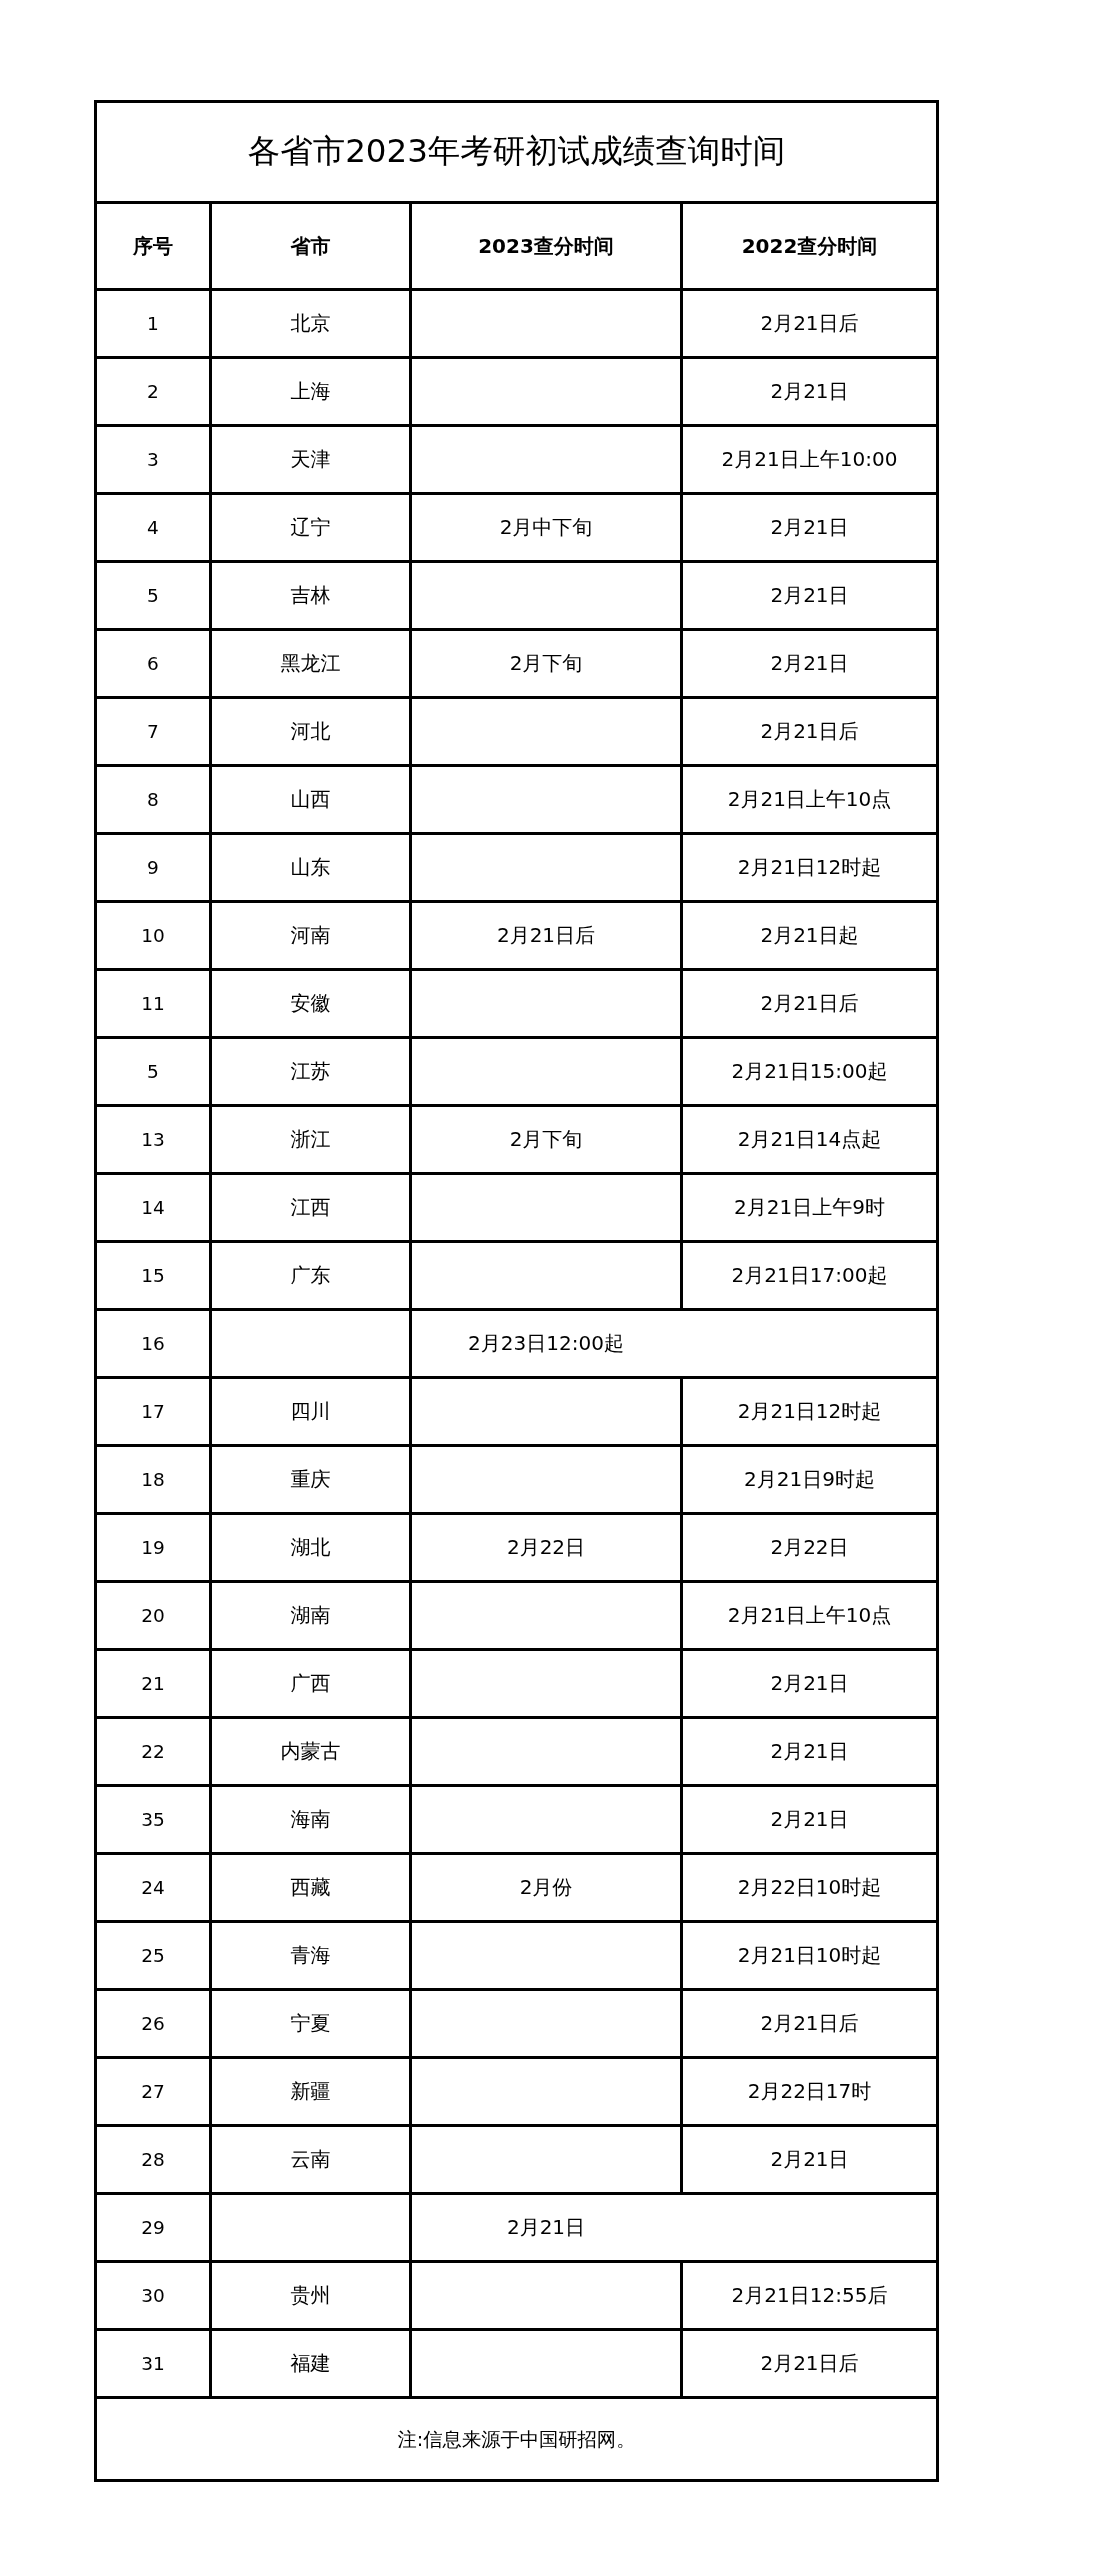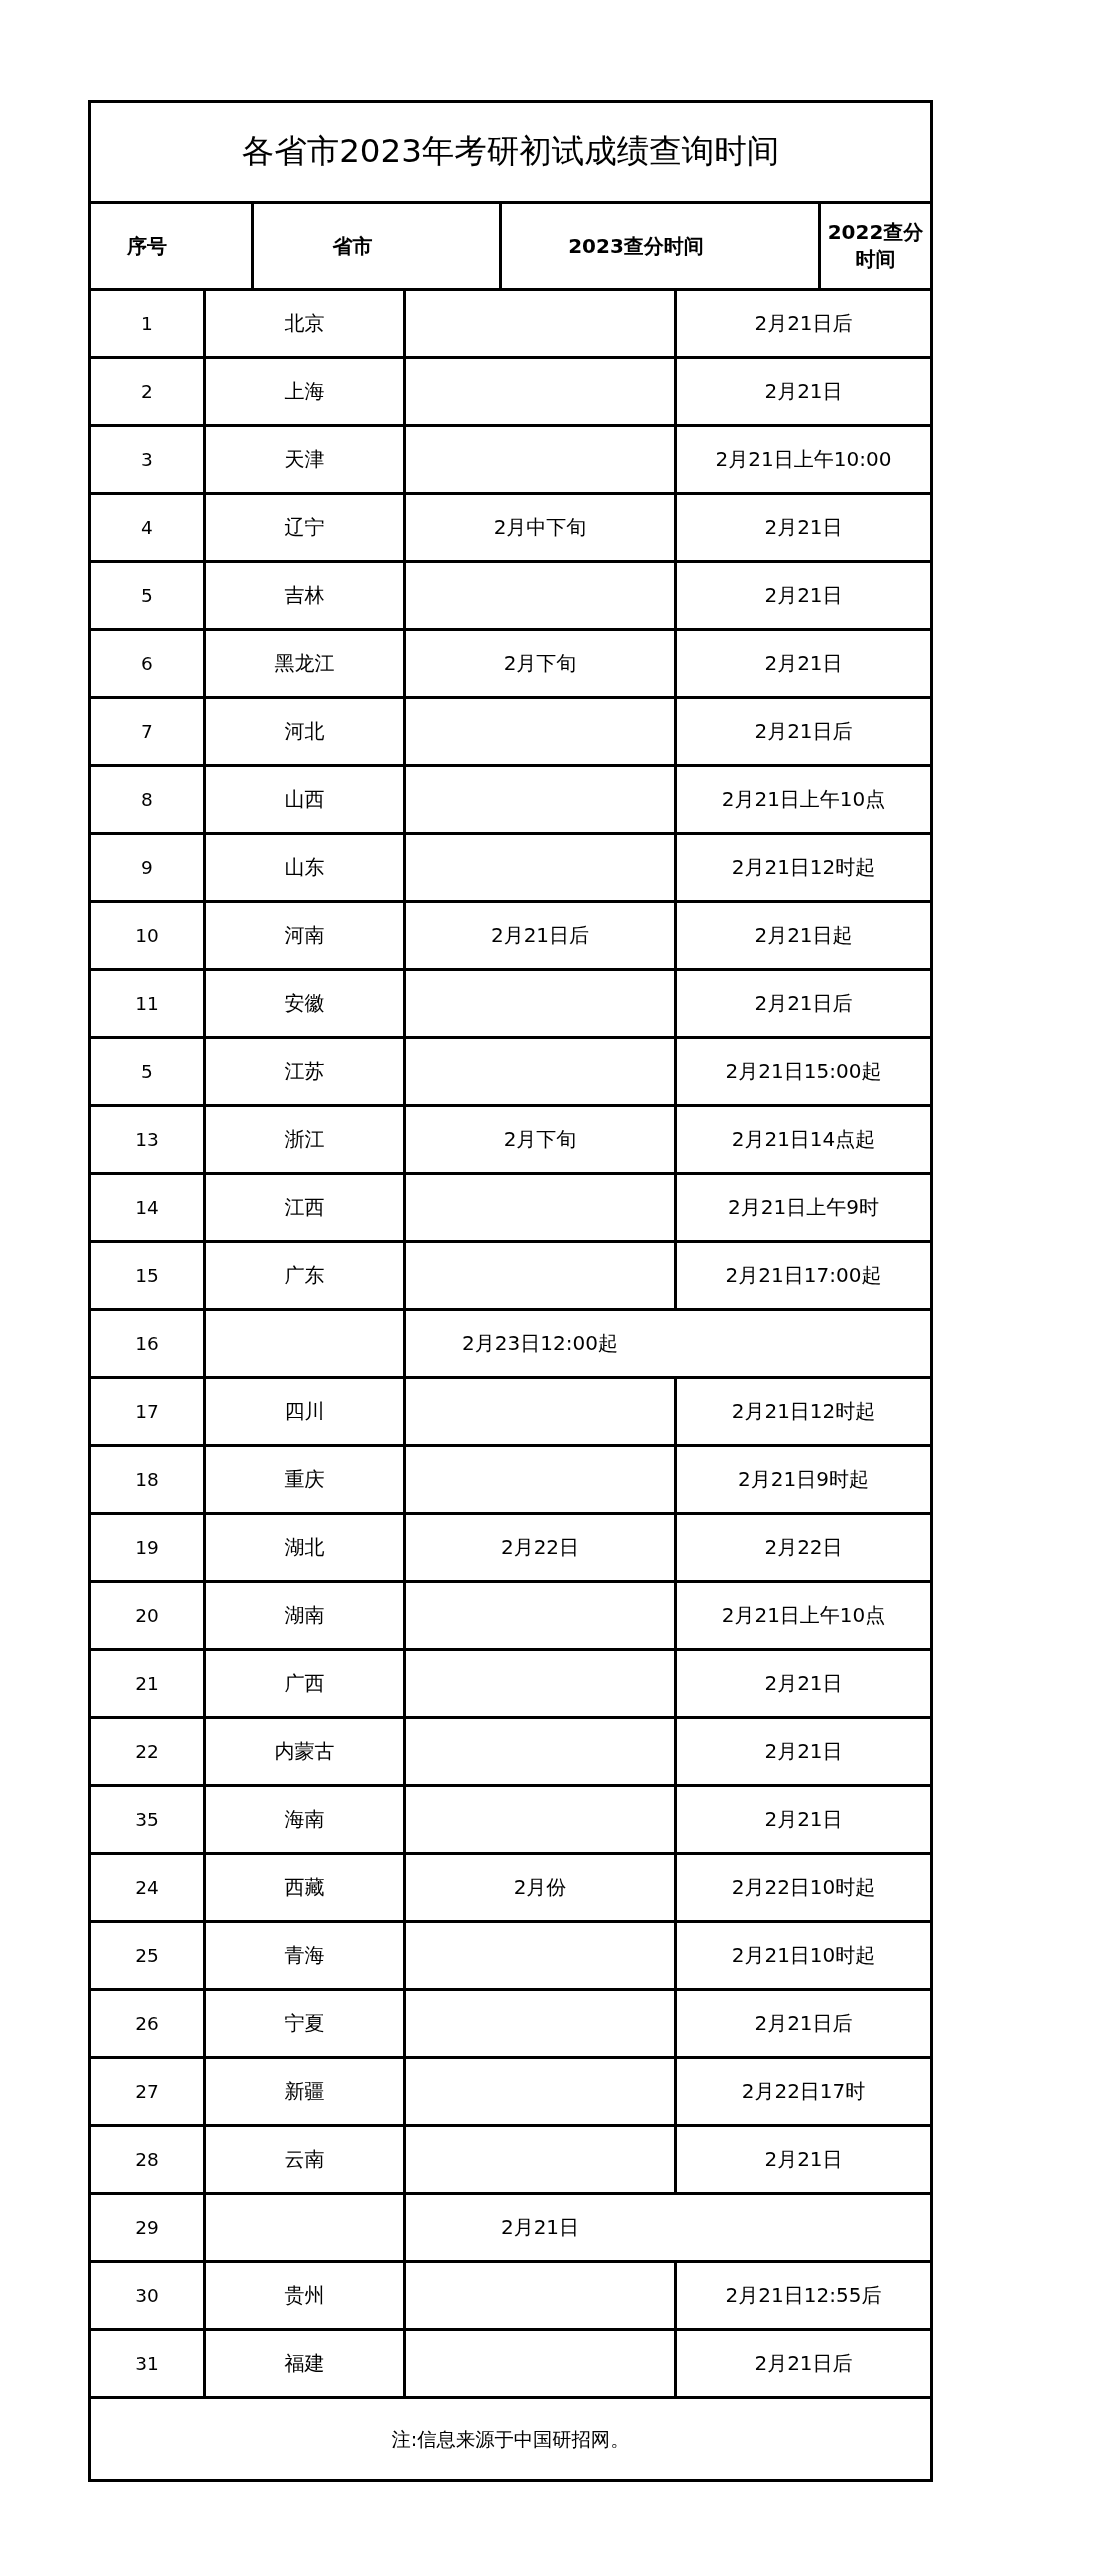--- a/index.html
+++ b/index.html
@@ -1,27 +1,27 @@
 <!DOCTYPE html>
 <html style="font-size:14px"><head>
 <meta charset="utf-8">
 <style>
   html, body { margin: 0; padding: 0; background: #ffffff; }
   body { width: 1103px; height: 2576px; position: relative; font-family: "DejaVu Sans", "Liberation Sans", sans-serif; color: #000; }
-  .table-wrap { position: absolute; left: 88px; top: 100px; width: 845px; }
+  .table-wrap { position: absolute; left: 94px; top: 100px; width: 845px; }
   .title-cell {
     height: 98px; border: 3.5px solid #000; border-bottom: none;
     display: flex; align-items: center; justify-content: center;
     font-size: 32.5px; letter-spacing: 0px;
   }
   .grid { border: 3.5px solid #000; border-bottom: none; }
   .row { display: grid; grid-template-columns: 112px 200px 271px 1fr; border-bottom: 3.5px solid #000; }
   .row > div { display: flex; align-items: center; justify-content: center; text-align: center; }
   .row > div + div { border-left: 3.5px solid #000; }
-  .header-row { height: 84px; gap: 48px; }
+  .header-row { height: 84px; }
   .header-row > div { font-size: 20px; font-weight: bold; }
   .data-row { height: 65px; }
   .data-row > div { font-size: 20px; }
   .data-row .idx { font-size: 18.5px; }
   .footer-cell {
     height: 80px; border: 3.5px solid #000; border-top: none;
     display: flex; align-items: center; justify-content: center; font-size: 19.3px; text-align: right;
   }
 </style>
 </head>

